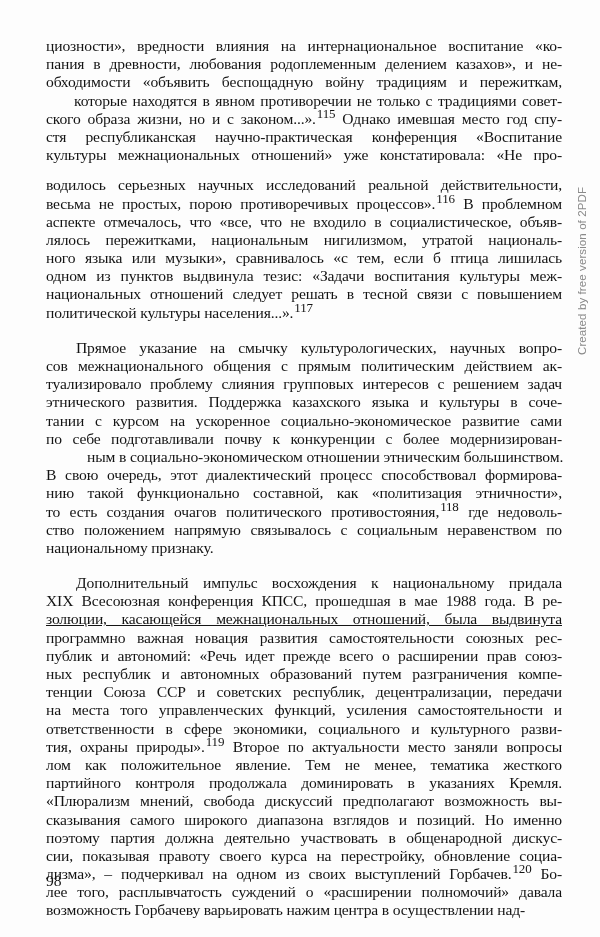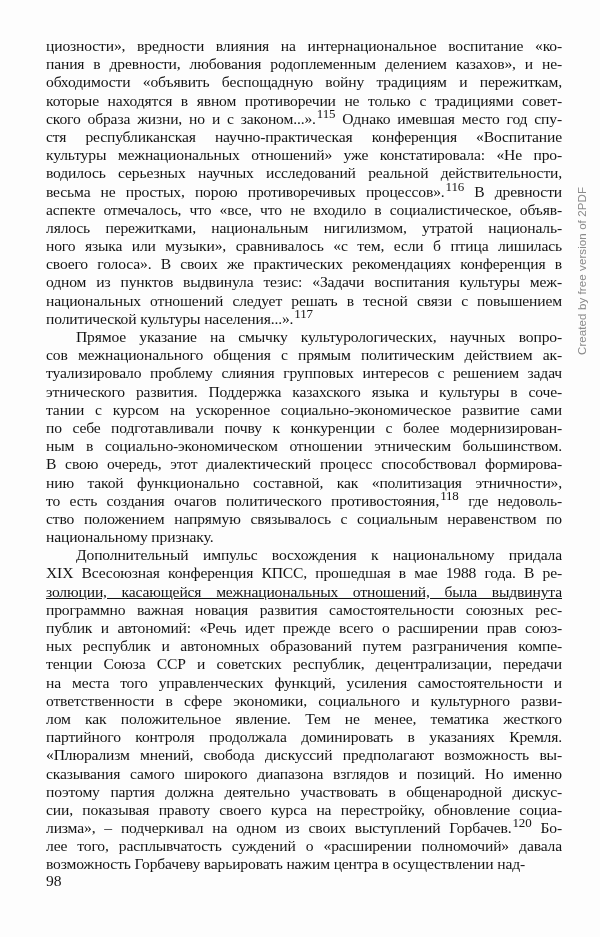--- a/index.html
+++ b/index.html
@@ -36,20 +36,21 @@
       text-align: justify;
       text-align-last: justify;
       overflow: visible;
       letter-spacing: -0.15px;
     }
     .line.last {
       text-align-last: left;
     }
     .line.indent {
       padding-left: 30px;
+      margin-top: 17px;
     }
     .line span.seg { white-space: pre; }
     sup.fn {
       font-size: 13px;
       line-height: 0;
       vertical-align: 6px;
       margin-left: 1px;
     }
     .page-number {
       position: absolute;
@@ -73,58 +74,58 @@
   </style>
 </head>
 <body>
 
 <div class="page">
   <div class="text-column" id="text-column">
       <div class="paragraph">
         <div class="line" style="word-spacing: 0px;"><span class="seg">циозности», вредности влияния на интернациональное воспитание «ко-</span></div>
         <div class="line" style="word-spacing: 0px;"><span class="seg">пания в древности, любования родоплеменным делением казахов», и не-</span></div>
         <div class="line" style="word-spacing: 0px;"><span class="seg">обходимости «объявить беспощадную войну традициям и пережиткам,</span></div>
-        <div class="line" style="word-spacing: 0px;"><span class="seg">которые находятся в явном противоречии не только с традициями совет-</span></div>
+        <div class="line" style="word-spacing: 0px; margin-left: 28px;"><span class="seg">которые находятся в явном противоречии не только с традициями совет-</span></div>
         <div class="line" style="word-spacing: 0px;"><span class="seg">ского образа жизни, но и с законом...».</span><sup class="fn">115</sup><span class="seg"> Однако имевшая место год спу-</span></div>
         <div class="line" style="word-spacing: 0px;"><span class="seg">стя республиканская научно-практическая конференция «Воспитание</span></div>
         <div class="line" style="word-spacing: 0px;"><span class="seg">культуры межнациональных отношений» уже констатировала: «Не про-</span></div>
-        <div class="line" style="word-spacing: 0px;"><span class="seg">водилось серьезных научных исследований реальной действительности,</span></div>
-        <div class="line" style="word-spacing: 0px;"><span class="seg">весьма не простых, порою противоречивых процессов».</span><sup class="fn">116</sup><span class="seg"> В древности</span></div>
+        <div class="line" style="word-spacing: 0px; margin-top: 12px;"><span class="seg">водилось серьезных научных исследований реальной действительности,</span></div>
+        <div class="line" style="word-spacing: 0px;"><span class="seg">весьма не простых, порою противоречивых процессов».</span><sup class="fn">116</sup><span class="seg"> В проблемном</span></div>
         <div class="line" style="word-spacing: 0px;"><span class="seg">аспекте отмечалось, что «все, что не входило в социалистическое, объяв-</span></div>
         <div class="line" style="word-spacing: 0px;"><span class="seg">лялось пережитками, национальным нигилизмом, утратой националь-</span></div>
         <div class="line" style="word-spacing: 0px;"><span class="seg">ного языка или музыки», сравнивалось «с тем, если б птица лишилась</span></div>
-        <div class="line" style="word-spacing: 0px;"><span class="seg">своего голоса». В своих же практических рекомендациях конференция в</span></div>
         <div class="line" style="word-spacing: 0px;"><span class="seg">одном из пунктов выдвинула тезис: «Задачи воспитания культуры меж-</span></div>
         <div class="line" style="word-spacing: 0px;"><span class="seg">национальных отношений следует решать в тесной связи с повышением</span></div>
         <div class="line last"><span class="seg">политической культуры населения...».</span><sup class="fn">117</sup></div>
       </div>
       <div class="paragraph">
         <div class="line indent" style="word-spacing: 0px;"><span class="seg">Прямое указание на смычку культурологических, научных вопро-</span></div>
         <div class="line" style="word-spacing: 0px;"><span class="seg">сов межнационального общения с прямым политическим действием ак-</span></div>
         <div class="line" style="word-spacing: 0px;"><span class="seg">туализировало проблему слияния групповых интересов с решением задач</span></div>
         <div class="line" style="word-spacing: 0px;"><span class="seg">этнического развития. Поддержка казахского языка и культуры в соче-</span></div>
         <div class="line" style="word-spacing: 0px;"><span class="seg">тании с курсом на ускоренное социально-экономическое развитие сами</span></div>
         <div class="line" style="word-spacing: 0px;"><span class="seg">по себе подготавливали почву к конкуренции с более модернизирован-</span></div>
-        <div class="line" style="word-spacing: 0px;"><span class="seg">ным в социально-экономическом отношении этническим большинством.</span></div>
+        <div class="line" style="word-spacing: 0px; margin-left: 41px;"><span class="seg">ным в социально-экономическом отношении этническим большинством.</span></div>
         <div class="line" style="word-spacing: 0px;"><span class="seg">В свою очередь, этот диалектический процесс способствовал формирова-</span></div>
         <div class="line" style="word-spacing: 0px;"><span class="seg">нию такой функционально составной, как «политизация этничности»,</span></div>
         <div class="line" style="word-spacing: 0px;"><span class="seg">то есть создания очагов политического противостояния,</span><sup class="fn">118</sup><span class="seg"> где недоволь-</span></div>
         <div class="line" style="word-spacing: 0px;"><span class="seg">ство положением напрямую связывалось с социальным неравенством по</span></div>
         <div class="line last"><span class="seg">национальному признаку.</span></div>
       </div>
       <div class="paragraph">
         <div class="line indent" style="word-spacing: 0px;"><span class="seg">Дополнительный импульс восхождения к национальному придала</span></div>
         <div class="line" style="word-spacing: 0px;"><span class="seg">XIX Всесоюзная конференция КПСС, прошедшая в мае 1988 года. В ре-</span></div>
         <div class="line" style="word-spacing: 0px; text-decoration: underline;"><span class="seg">золюции, касающейся межнациональных отношений, была выдвинута</span></div>
         <div class="line" style="word-spacing: 0px;"><span class="seg">программно важная новация развития самостоятельности союзных рес-</span></div>
         <div class="line" style="word-spacing: 0px;"><span class="seg">публик и автономий: «Речь идет прежде всего о расширении прав союз-</span></div>
         <div class="line" style="word-spacing: 0px;"><span class="seg">ных республик и автономных образований путем разграничения компе-</span></div>
         <div class="line" style="word-spacing: 0px;"><span class="seg">тенции Союза ССР и советских республик, децентрализации, передачи</span></div>
         <div class="line" style="word-spacing: 0px;"><span class="seg">на места того управленческих функций, усиления самостоятельности и</span></div>
         <div class="line" style="word-spacing: 0px;"><span class="seg">ответственности в сфере экономики, социального и культурного разви-</span></div>
+        <div class="line" style="word-spacing: 0px;"><span class="seg">тия, охраны природы».</span><sup class="fn">119</sup><span class="seg"> Второе по актуальности место заняли вопросы</span></div>
         <div class="line" style="word-spacing: 0px;"><span class="seg">лом как положительное явление. Тем не менее, тематика жесткого</span></div>
         <div class="line" style="word-spacing: 0px;"><span class="seg">партийного контроля продолжала доминировать в указаниях Кремля.</span></div>
         <div class="line" style="word-spacing: 0px;"><span class="seg">«Плюрализм мнений, свобода дискуссий предполагают возможность вы-</span></div>
         <div class="line" style="word-spacing: 0px;"><span class="seg">сказывания самого широкого диапазона взглядов и позиций. Но именно</span></div>
         <div class="line" style="word-spacing: 0px;"><span class="seg">поэтому партия должна деятельно участвовать в общенародной дискус-</span></div>
         <div class="line" style="word-spacing: 0px;"><span class="seg">сии, показывая правоту своего курса на перестройку, обновление социа-</span></div>
         <div class="line" style="word-spacing: 0px;"><span class="seg">лизма», – подчеркивал на одном из своих выступлений Горбачев.</span><sup class="fn">120</sup><span class="seg"> Бо-</span></div>
         <div class="line" style="word-spacing: 0px;"><span class="seg">лее того, расплывчатость суждений о «расширении полномочий» давала</span></div>
         <div class="line last"><span class="seg">возможность Горбачеву варьировать нажим центра в осуществлении над-</span></div>
       </div>

